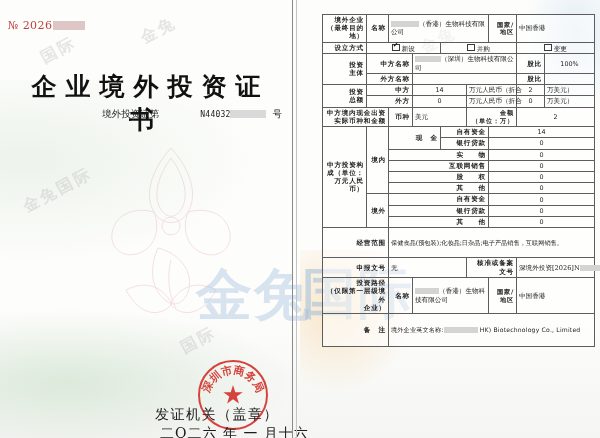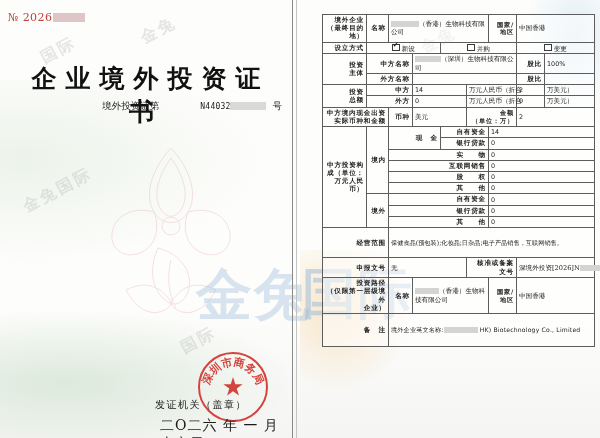--- a/index.html
+++ b/index.html
@@ -30,21 +30,21 @@
   .floral{position:absolute;left:96px;top:140px;width:150px;height:190px;opacity:.33;pointer-events:none;}
 
   
   .wm{position:absolute;pointer-events:none;font-family:"DejaVu Sans","Liberation Sans",sans-serif;
       font-weight:700;white-space:nowrap;user-select:none;}
   .wm-jin{left:196px;top:258px;font-size:56px;color:rgba(168,196,224,.45);letter-spacing:2px;}
   .wm-guo{left:302px;top:258px;font-size:54px;color:rgba(150,184,216,.5);letter-spacing:2px;}
   .wm-diag{font-size:16px;color:rgba(176,176,176,.30);transform:rotate(-28deg);letter-spacing:3px;}
 
   
-  .left-pane{position:absolute;left:0;top:0;width:292px;height:374px;}
+  .left-pane{position:absolute;left:0;top:8px;width:292px;height:374px;padding-left:24px;}
   .divider{position:absolute;left:292px;top:0;width:0;height:438px;border-left:1.4px solid #8a8a8a;}
   .divider2{position:absolute;left:296px;top:0;width:0;height:438px;border-left:.8px solid #c4c4c4;}
 
   
   .cert-no{position:absolute;left:8px;top:11px;font-size:11px;color:#c2403c;
     font-family:"DejaVu Serif","Liberation Serif",serif;letter-spacing:.4px;}
   .cert-no .redact{display:inline-block;width:32px;height:9px;background:#dfc6c6;vertical-align:-1px;margin-left:1px;}
 
   .main-title{position:absolute;left:14px;top:62px;width:264px;text-align:center;
     font-size:25px;font-weight:700;letter-spacing:9px;color:#111;
@@ -60,37 +60,37 @@
   .redact-name{display:inline-block;width:46px;height:9px;background:#d6d6d6;vertical-align:-1px;margin:0 1px;}
 
   
   .seal{position:absolute;left:198px;top:352px;width:66px;height:66px;border:2.3px solid #d2302b;
     border-radius:50%;opacity:.9;}
   .seal-star{position:absolute;left:50%;top:50%;transform:translate(-50%,-50%);
     color:#d2302b;font-size:22px;line-height:1;}
   .seal-arc{position:absolute;left:0;top:0;width:66px;height:66px;}
   .seal-arc text{fill:#d2302b;font-size:11px;font-weight:700;font-family:"DejaVu Serif","Liberation Serif",serif;}
 
-  .issuer{position:absolute;left:155px;top:398px;font-size:10px;letter-spacing:1.5px;color:#1b1b1b;}
+  .issuer{position:absolute;left:155px;top:398px;font-size:14px;letter-spacing:1.5px;color:#1b1b1b;}
   .issue-date{position:absolute;left:160px;top:417px;font-size:14px;letter-spacing:1px;color:#1b1b1b;}
 
   
   table.form{position:absolute;left:322px;top:14px;width:272px;border-collapse:collapse;
     font-size:6.6px;color:#1b1b1b;table-layout:fixed;background:rgba(255,255,255,.55);}
   table.form td{border:.7px solid #5d5d5d;padding:1px 2px;vertical-align:middle;line-height:1.25;}
   .lbl{text-align:right;font-weight:700;letter-spacing:.8px;}
   .val{text-align:left;padding-left:3px;}
   .val-t{text-align:left;vertical-align:top;padding-top:1.5px;}
   .ctr{text-align:center;}
   .redact-c{display:inline-block;height:6px;background:#d4d4d4;vertical-align:-1px;}
   .chk{display:inline-block;width:5.5px;height:5.5px;border:.8px solid #3a3a3a;vertical-align:-1px;margin-right:2px;position:relative;}
   .chk.on::after{content:"✓";position:absolute;left:-0.5px;top:-4px;font-size:7px;color:#1b1b1b;font-weight:700;}
   .nowrap{white-space:nowrap;}
   .tiny{font-size:6.2px;}
-  .num{font-size:6.4px;font-family:"DejaVu Sans","Liberation Sans",sans-serif;}
+  .num{font-size:6.4px;font-family:"DejaVu Sans","Liberation Sans",sans-serif;text-align:center;}
   .scope{font-size:6.2px;font-family:"DejaVu Sans","Liberation Sans",sans-serif;line-height:1.45;}
   .eng{font-size:6.1px;font-family:"DejaVu Sans","Liberation Sans",sans-serif;letter-spacing:.2px;}
 </style>
 </head>
 <body>
 
 <div class="page">
 
   <div class="wash wash-grey"></div>
   <div class="wash wash-green"></div>

